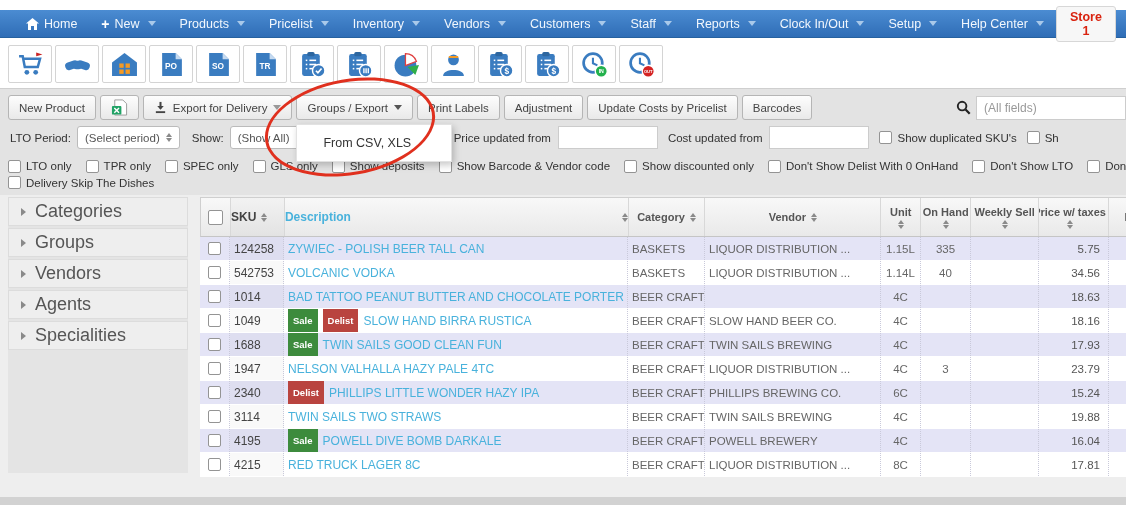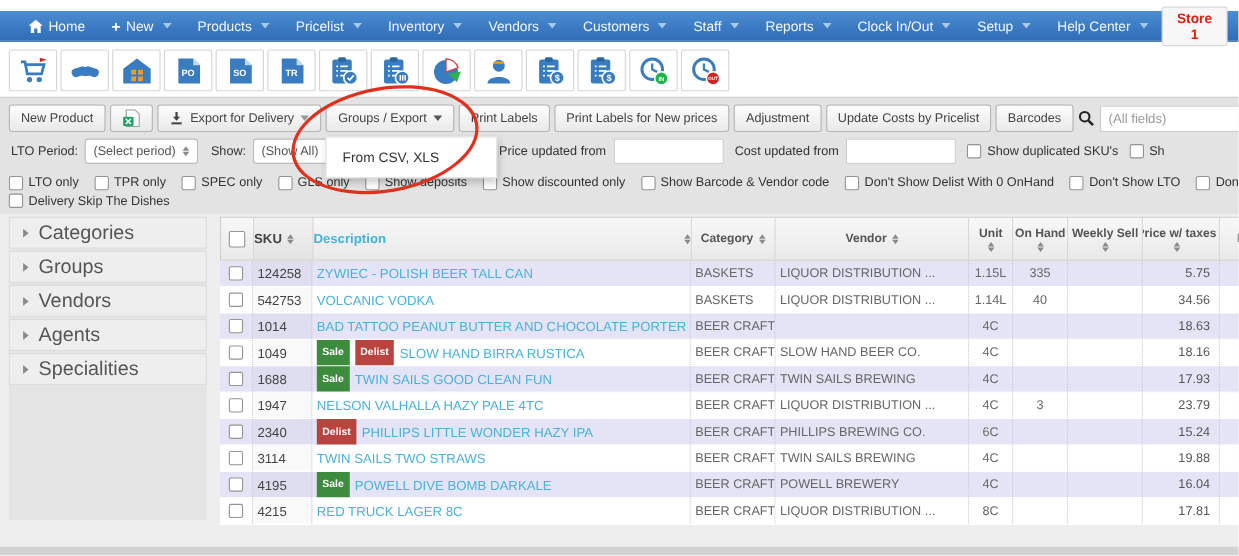--- a/index.html
+++ b/index.html
@@ -32,21 +32,21 @@
   .action-row { position:absolute; top:6px; left:8px; right:0; display:flex; gap:4px; align-items:center; }
   .btn { height:25px; background:linear-gradient(#fdfdfd,#e9e9e9); border:1px solid #b5b5b5;
     border-radius:3px; color:#444; font-size:11.5px; padding:0 10px; display:flex; align-items:center;
     gap:6px; cursor:pointer; white-space:nowrap; font-family:"Liberation Sans",sans-serif; }
   .btn .dd-caret { width:0;height:0;border-left:4px solid transparent;border-right:4px solid transparent;
     border-top:5px solid #555; }
   .btn .dd-caret.lt { border-top-color:#999; }
   .btn-wrap { position:relative; }
   .dropdown { position:absolute; top:29px; left:0; width:156px; background:#fff;
     border:1px solid #e2e2e2; box-shadow:2px 3px 7px rgba(0,0,0,.22); padding:5px 0; z-index:40; }
-  .dropdown-item { font-size:12.5px; color:#333; padding:6px 14px; cursor:pointer; white-space:nowrap; }
+  .dropdown-item { font-size:12.5px; color:#333; padding:6px 26px; cursor:pointer; white-space:nowrap; }
   .annotation-ellipse { position:absolute; left:-32px; top:-16px; width:172px; height:96px;
     border:3px solid #e0301e; border-radius:50%; transform:rotate(-10deg); pointer-events:none; z-index:60; }
   .search-group { margin-left:auto; display:flex; align-items:center; gap:5px; }
   .search-group svg { width:15px; height:15px; }
   .search-input { width:150px; height:24px; border:1px solid #ccc; background:#fff; padding:0 7px;
     font-size:12px; color:#333; font-family:"Liberation Sans",sans-serif; }
   .search-input::placeholder { color:#999; }
 
   .filter-row { position:absolute; top:37px; left:10px; right:0; display:flex; align-items:center;
     font-size:11.5px; color:#333; white-space:nowrap; }
@@ -340,21 +340,20 @@
       <button class="btn">
         <span>Groups / Export</span>
         <b class="dd-caret"></b>
       </button>
       <div class="dropdown">
         <div class="dropdown-item">From CSV, XLS</div>
       </div>
       <div class="annotation-ellipse"></div>
     </span>
     <button class="btn">Print Labels</button>
-    <button class="btn">Print Labels for New prices</button>
     <button class="btn">Adjustment</button>
     <button class="btn">Update Costs by Pricelist</button>
     <button class="btn">Barcodes</button>
     <span class="search-group">
       <svg viewBox="0 0 16 16">
           <circle cx="6.5" cy="6.5" r="4.6" fill="none" stroke="#222" stroke-width="2"></circle>
           <line x1="10.2" y1="10.2" x2="14.6" y2="14.6" stroke="#222" stroke-width="2.4"></line>
         </svg>
       <input class="search-input" placeholder="(All fields)" style="">
     </span>
@@ -409,26 +408,26 @@
         <span>GLS only</span>
       </label>
 
       <label class="cbx">
         <span class="cb"></span>
         <span>Show deposits</span>
       </label>
 
       <label class="cbx">
         <span class="cb"></span>
+        <span>Show Barcode &amp; Vendor code</span>
+      </label>
+
+      <label class="cbx">
+        <span class="cb"></span>
         <span>Show discounted only</span>
-      </label>
-
-      <label class="cbx">
-        <span class="cb"></span>
-        <span>Show Barcode &amp; Vendor code</span>
       </label>
 
       <label class="cbx">
         <span class="cb"></span>
         <span>Don't Show Delist With 0 OnHand</span>
       </label>
 
       <label class="cbx">
         <span class="cb"></span>
         <span>Don't Show LTO</span>

